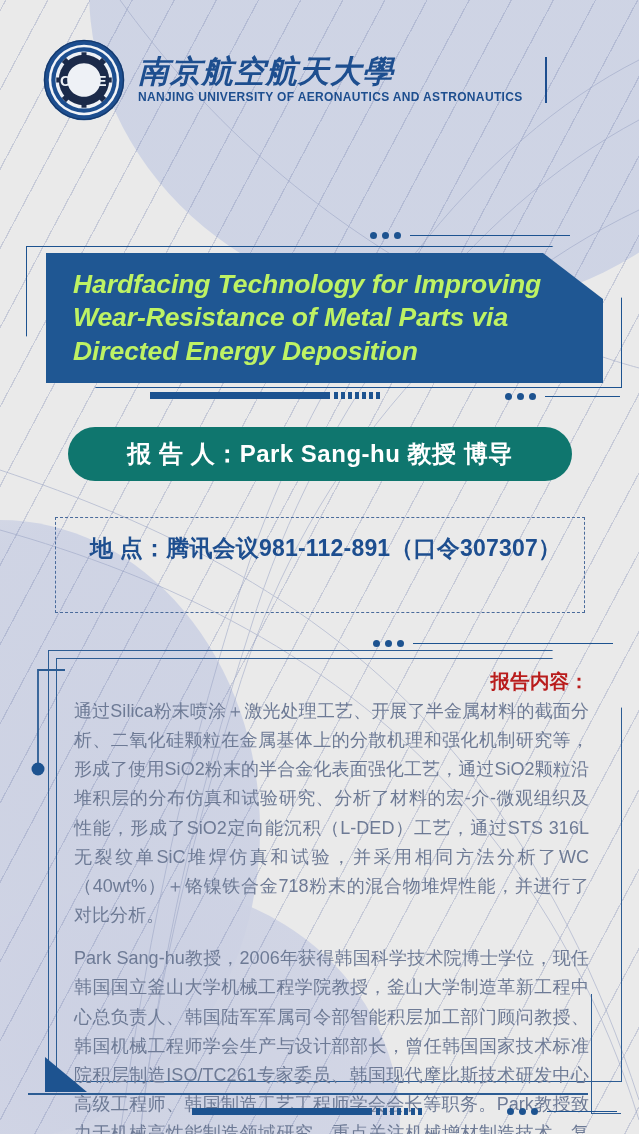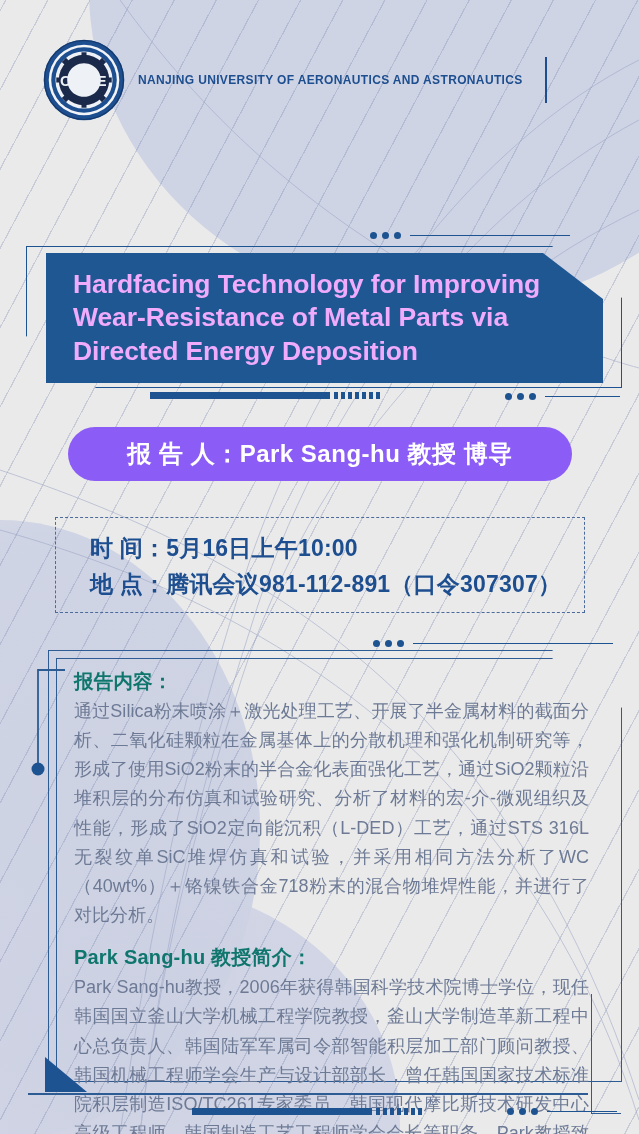--- a/index.html
+++ b/index.html
@@ -106,29 +106,29 @@
     background: transparent;
   }
   .title-banner {
     position: absolute; left: 46px; top: 253px;
     width: 557px; height: 130px;
     background: #1f5793;
     clip-path: polygon(0 0, 497px 0, 557px 46px, 557px 130px, 0 130px);
     display: flex; align-items: center;
   }
   .title-banner h1 {
-    color: #f0abfc; font-size: 26.5px; font-weight: 700;
-    line-height: 1.25; padding: 0 30px 0 27px; letter-spacing: -.1px;
+    color: #bef264; font-size: 26.5px; font-weight: 700;
+    line-height: 1.25; padding: 0 30px 0 27px; letter-spacing: -.1px; font-style: italic;
   }
 
   
   .speaker-pill {
     position: absolute; left: 68px; top: 427px;
     width: 504px; height: 54px;
-    background: #8b5cf6; border-radius: 28px;
+    background: #0f766e; border-radius: 28px;
     display: flex; align-items: center; justify-content: center;
   }
   .speaker-pill span {
     color: #fff; font-size: 24px; font-weight: 700; letter-spacing: .5px;
     white-space: nowrap;
   }
 
   
   .when-where {
     position: absolute; left: 55px; top: 517px;
@@ -153,22 +153,22 @@
     width: 566px; height: 424px;
     border: 1.8px solid #2c5c93;
     border-right: none; border-bottom: none;
     clip-path: polygon(0 0, 496px 0, 566px 58px, 566px 424px, 0 424px);
   }
   .content-body {
     position: absolute; left: 74px; top: 668px;
     width: 515px;
   }
   .sec-head {
-    color: #0f766e; font-size: 19.5px; font-weight: 700;
-    margin-bottom: 2px; letter-spacing: .2px;
+    color: #b91c1c; font-size: 19.5px; font-weight: 700;
+    margin-bottom: 2px; letter-spacing: .2px; text-align: right;
   }
   .sec-head.en { font-size: 20px; }
   .sec-body {
     color: #6d7a95; font-size: 18px; line-height: 1.62;
     text-align: justify; letter-spacing: .05px;
   }
   .sec-gap { height: 14px; }
 
   
   .left-hook { position: absolute; left: 26px; top: 668px; width: 40px; height: 120px; }
@@ -240,20 +240,21 @@
         <path d="M50 23 a27 27 0 1 0 .01 0 z M50 30 a20 20 0 1 1 -.01 0 z"></path>
       </g>
       <g fill="#eef1f6" font-family="Liberation Sans, sans-serif" font-size="18" font-weight="700">
         <text x="28" y="57" text-anchor="middle">C</text>
         <text x="71" y="57" text-anchor="middle">E</text>
       </g>
       <path d="M38 52 L43 52 L45 43 L48 60 L51 47 L54 52 L62 52" fill="none" stroke="#eef1f6" stroke-width="2.6" stroke-linejoin="round"></path>
       <circle cx="50" cy="50" r="47" fill="none" stroke="#15386a" stroke-width="1.4"></circle>
     </svg>
     <div class="uni-block">
+      <div class="uni-cn">南京航空航天大學</div>
       <div class="uni-en">NANJING UNIVERSITY OF AERONAUTICS AND ASTRONAUTICS</div>
     </div>
     <div class="divider-v"></div>
   </div>
 
 
   <div class="dots-rule" style="left:370px; top:232px;">
     <span class="dot"></span>
     <span class="dot"></span>
     <span class="dot"></span>
@@ -282,21 +283,20 @@
     <span class="dot"></span>
     <span class="dot"></span>
     <span class="rule" style="width:75px;"></span>
   </div>
 
   <div class="speaker-pill">
     <span>报 告 人：Park Sang-hu  教授 博导</span>
   </div>
 
   <div class="when-where">
-    <div class="ww-line">时 间：5月16日上午10:00</div>
     <div class="ww-line">地 点：腾讯会议981-112-891（口令307307）</div>
   </div>
 
   <div class="dots-rule" style="left:373px; top:640px;">
     <span class="dot"></span>
     <span class="dot"></span>
     <span class="dot"></span>
     <span class="rule" style="width:200px;"></span>
   </div>
 
@@ -305,21 +305,20 @@
 
   <svg class="left-hook" viewBox="0 0 40 120">
     <path d="M39 2 L12 2 L12 96" fill="none" stroke="#2c5c93" stroke-width="1.8"></path>
     <circle cx="12" cy="101" r="6.5" fill="#1d5390"></circle>
   </svg>
 
   <div class="content-body">
     <div class="sec-head">报告内容：</div>
     <div class="sec-body">通过Silica粉末喷涂＋激光处理工艺、开展了半金属材料的截面分析、二氧化硅颗粒在金属基体上的分散机理和强化机制研究等，形成了使用SiO2粉末的半合金化表面强化工艺，通过SiO2颗粒沿堆积层的分布仿真和试验研究、分析了材料的宏-介-微观组织及性能，形成了SiO2定向能沉积（L-DED）工艺，通过STS 316L无裂纹单SiC堆焊仿真和试验，并采用相同方法分析了WC（40wt%）＋铬镍铁合金718粉末的混合物堆焊性能，并进行了对比分析。</div>
     <div class="sec-gap"></div>
-    <div class="sec-head en">Park Sang-hu 教授简介：</div>
     <div class="sec-body">Park Sang-hu教授，2006年获得韩国科学技术院博士学位，现任韩国国立釜山大学机械工程学院教授，釜山大学制造革新工程中心总负责人、韩国陆军军属司令部智能积层加工部门顾问教授、韩国机械工程师学会生产与设计部部长，曾任韩国国家技术标准院积层制造ISO/TC261专家委员、韩国现代摩比斯技术研发中心高级工程师、韩国制造工艺工程师学会会长等职务。Park教授致力于机械高性能制造领域研究，重点关注机械增材制造技术、复合涂层与磨损行为机理、表面材料沉积技术、断裂及失效行为机理、表面微形貌及性能研究等领域。在国际SCI期刊及韩国权威期刊发表论文百余篇，担任International Journal of Precision Engineering and Manufacturing杂志理事长。Park教授具有丰富的企业型号研制生产经验和工程应用经验。综上，Park 教授在高端机械制造技术领域、表面处理工艺及技术领域等具有较高的学术水平和丰富的项目经验。</div>
   </div>
 
   <div class="bottom-rule"></div>
   <div class="bottom-tri"></div>
   <div class="bottom-frame"></div>
 
   <div class="bar-dash" style="left:192px; bottom:19px;">
     <span class="bar" style="width:180px;"></span>
     <span class="dashes">

